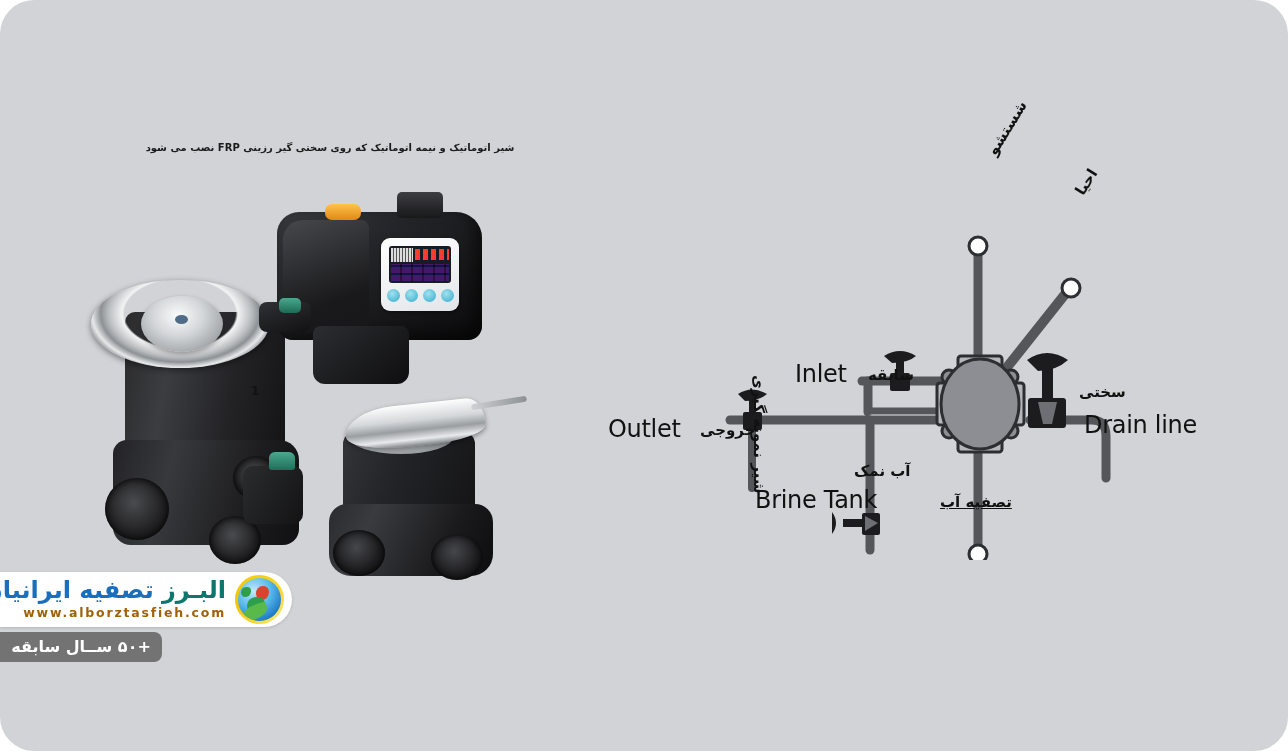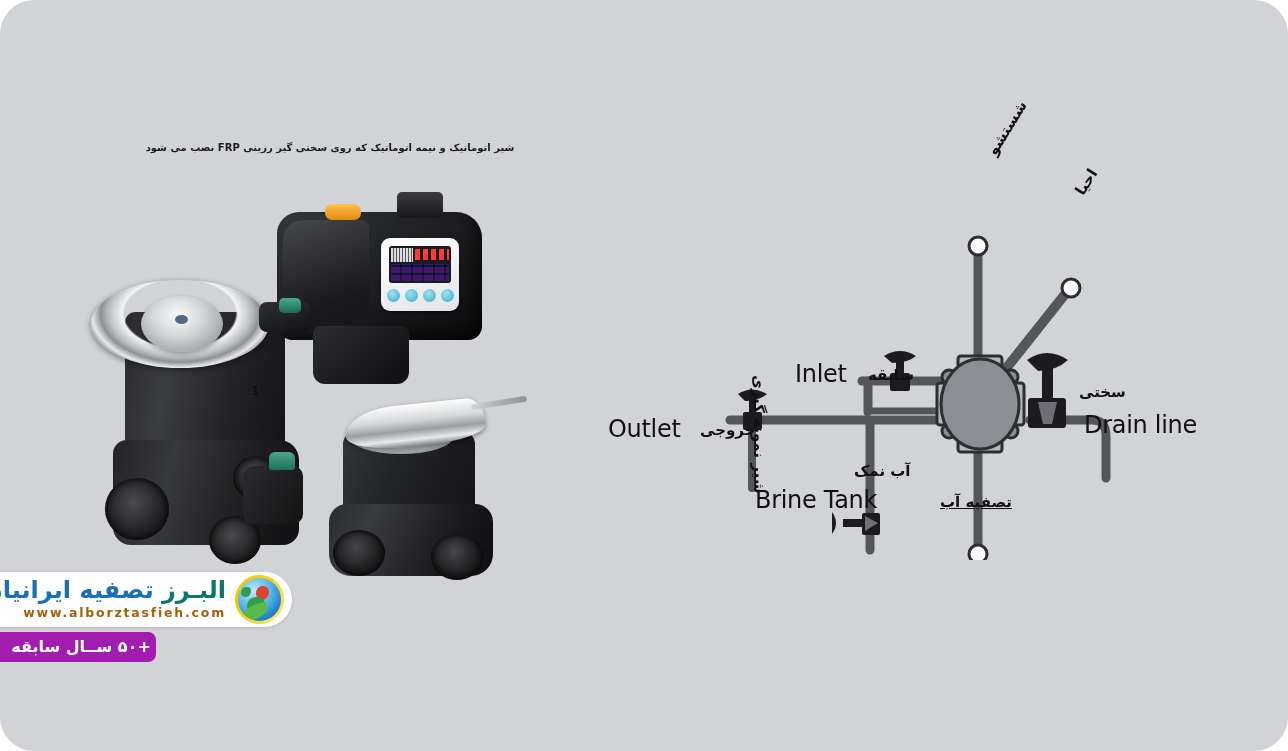--- a/index.html
+++ b/index.html
@@ -278,22 +278,22 @@
   }
   .globe-land.l1 { left: 42%; top: 18%; width: 30%; height: 34%; background:#d8452c; }
   .globe-land.l2 { left: 20%; top: 44%; width: 42%; height: 40%; }
   .globe-land.l3 { left: 8%; top: 20%; width: 22%; height: 24%; }
   .globe-leaf {
     position: absolute; left: 4px; bottom: 2px; width: 26px; height: 14px;
     background: #59b94b; border-radius: 60% 10% 60% 10%;
     transform: rotate(-18deg);
   }
   #logo-banner {
-    position: absolute; left: 0; top: 60px; width: 150px; height: 30px;
-    background: #a21caf; border-radius: 0 8px 8px 0; padding-left: 6px;
+    position: absolute; left: 0; top: 60px; width: 162px; height: 30px;
+    background: #737373; border-radius: 0 8px 8px 0;
   }
   #logo-banner-text {
     position: absolute; left: 0; top: 0; width: 162px; height: 30px;
     line-height: 30px; text-align: center;
     color: #fff; font-size: 16px; font-weight: bold; direction: rtl;
   }
 </style>
 </head>
 <body>
 

